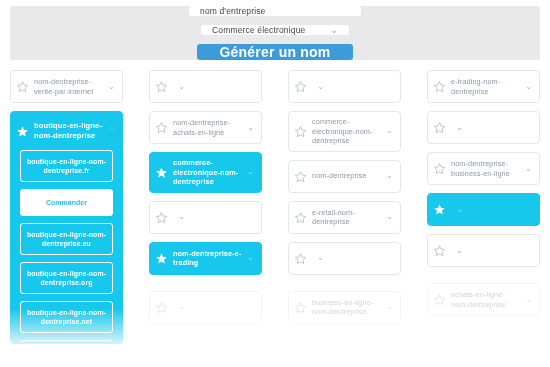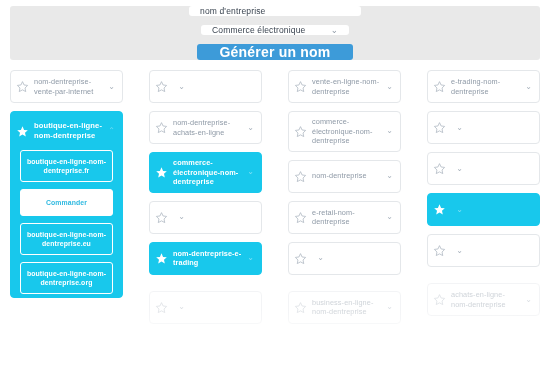--- a/index.html
+++ b/index.html
@@ -110,21 +110,21 @@
   .card.faded { opacity: .42; margin-top: 8px; }
 
   
   .card.expanded {
     flex-direction: column;
     align-items: flex-end;
     background: #18c8ec;
     border-color: #18c8ec;
     padding: 0;
     overflow: hidden;
-    height: 187px;
+    height: 233px;
   }
   .exp-head {
     display: flex; align-items: center;
     padding: 9px 6px 9px 5px;
   }
   .exp-head .label {
     font-size: 7.6px; line-height: 10px;
     color: #fff; font-weight: bold;
     letter-spacing: .1px;
     flex: 1;
@@ -252,21 +252,20 @@
           </svg>
         <span class="chev">⌄</span>
       </div>
     </div>
 
     <div class="col">
       <div class="card">
         <svg class="star" viewBox="0 0 24 24" fill="none" stroke="#b6bec7" stroke-width="1.6" stroke-linejoin="round">
             <polygon points="12,3 14.9,9.2 21.5,10 16.7,14.8 18,21.4 12,18.2 6,21.4 7.3,14.8 2.5,10 9.1,9.2"></polygon>
           </svg>
-        <span class="label">vente-en-ligne-nom-dentreprise</span>
         <span class="chev">⌄</span>
       </div>
       <div class="card">
         <svg class="star" viewBox="0 0 24 24" fill="none" stroke="#b6bec7" stroke-width="1.6" stroke-linejoin="round">
             <polygon points="12,3 14.9,9.2 21.5,10 16.7,14.8 18,21.4 12,18.2 6,21.4 7.3,14.8 2.5,10 9.1,9.2"></polygon>
           </svg>
         <span class="label">commerce-électronique-nom-dentreprise</span>
         <span class="chev">⌄</span>
       </div>
       <div class="card">
@@ -309,20 +308,21 @@
       <div class="card">
         <svg class="star" viewBox="0 0 24 24" fill="none" stroke="#b6bec7" stroke-width="1.6" stroke-linejoin="round">
             <polygon points="12,3 14.9,9.2 21.5,10 16.7,14.8 18,21.4 12,18.2 6,21.4 7.3,14.8 2.5,10 9.1,9.2"></polygon>
           </svg>
         <span class="chev">⌄</span>
       </div>
       <div class="card">
         <svg class="star" viewBox="0 0 24 24" fill="none" stroke="#b6bec7" stroke-width="1.6" stroke-linejoin="round">
             <polygon points="12,3 14.9,9.2 21.5,10 16.7,14.8 18,21.4 12,18.2 6,21.4 7.3,14.8 2.5,10 9.1,9.2"></polygon>
           </svg>
+        <span class="label">nom-dentreprise-business-en-ligne</span>
         <span class="chev">⌄</span>
       </div>
       <div class="card selected">
         <svg class="star" viewBox="0 0 24 24" fill="#ffffff">
             <polygon points="12,2.5 14.9,9 21.8,9.6 16.6,14.3 18.1,21.2 12,17.6 5.9,21.2 7.4,14.3 2.2,9.6 9.1,9"></polygon>
           </svg>
         <span class="chev">⌄</span>
       </div>
       <div class="card">
         <svg class="star" viewBox="0 0 24 24" fill="none" stroke="#b6bec7" stroke-width="1.6" stroke-linejoin="round">

